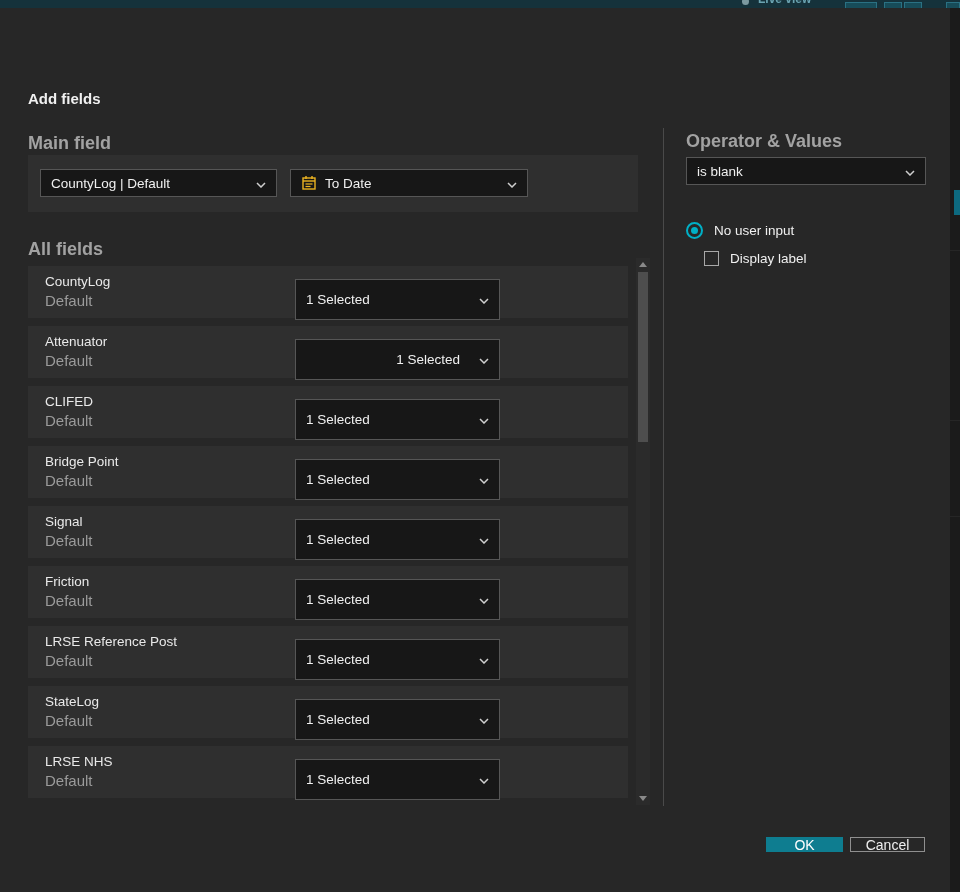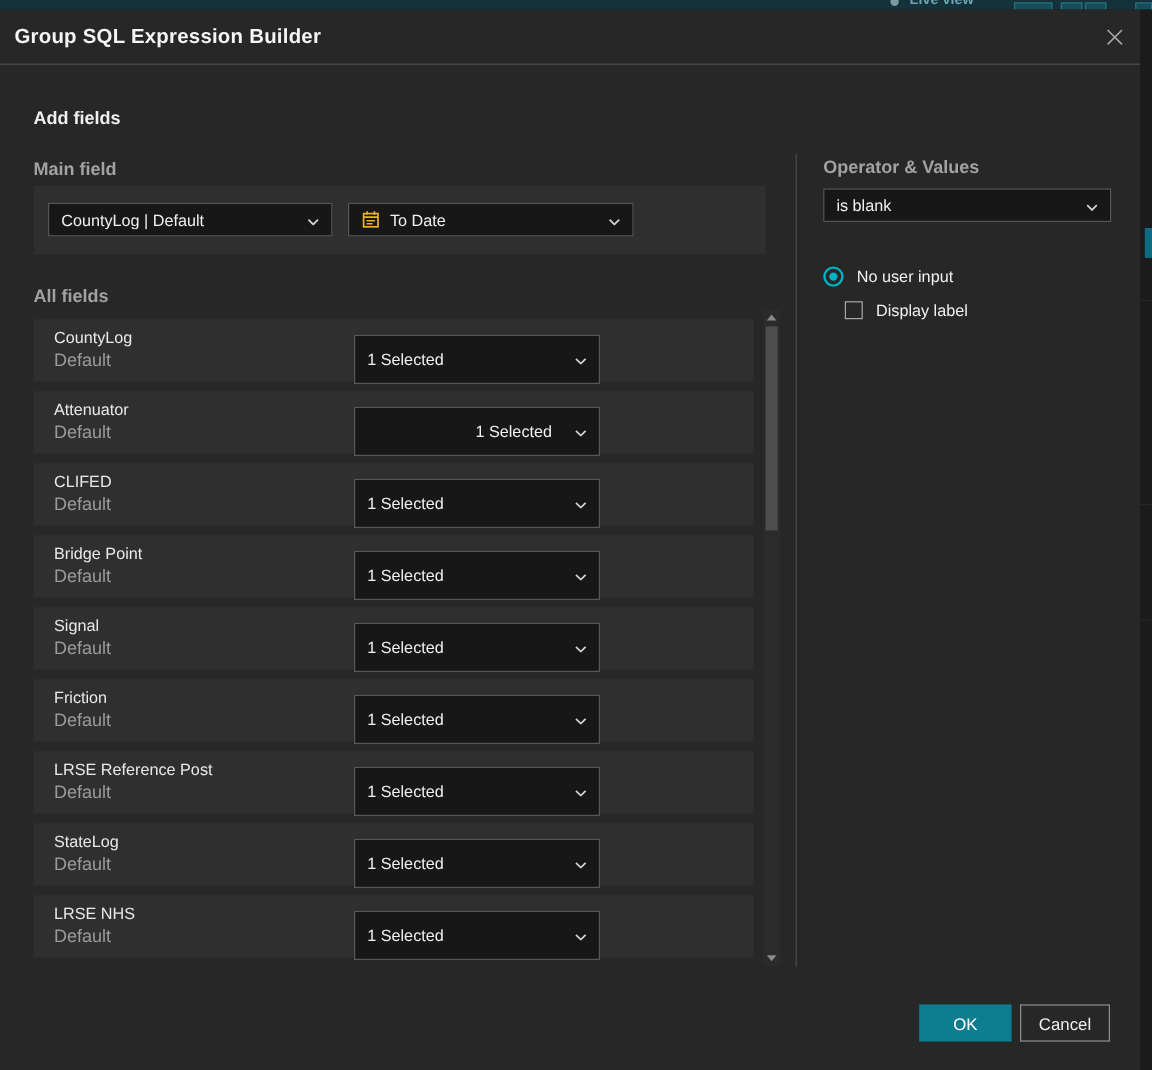--- a/index.html
+++ b/index.html
@@ -26,21 +26,21 @@
 
   .header { position:absolute; left:0; top:0; width:100%; height:45px;
             border-bottom:1px solid #4f4f4f; }
   .title { position:absolute; left:12px; top:0; line-height:45px; margin:0;
            font-size:17px; font-weight:600; color:#f5f5f5; letter-spacing:.2px; }
   .close { position:absolute; right:10px; top:12px; width:22px; height:22px;
            display:flex; align-items:center; justify-content:center; cursor:pointer; }
 
   .h-add { position:absolute; left:28px; top:82px; margin:0;
            font-size:15px; font-weight:700; color:#f0f0f0; }
-  .sub-label { position:absolute; margin:0; font-size:15px; font-weight:700; color:#a2a2a2; }
+  .sub-label { position:absolute; margin:0; font-size:18px; font-weight:700; color:#a2a2a2; }
   .lbl-main  { left:28px; top:125px; }
   .lbl-all   { left:28px; top:231px; }
   .lbl-opval { left:686px; top:123px; }
 
   .main-panel { position:absolute; left:28px; top:147px; width:610px; height:57px; background:#2f2f2f; }
 
   .dd { position:absolute; box-sizing:border-box; height:28px;
         background:#171717; border:1px solid #565656; color:#f0f0f0;
         font-size:13.5px; display:flex; align-items:center; gap:8px;
         padding:0 10px; cursor:pointer; }
@@ -71,21 +71,21 @@
   .checkbox-row { left:704px; top:243px; }
   .radio { box-sizing:border-box; width:17px; height:17px; border-radius:50%;
            border:2px solid #00b0c6; position:relative; background:transparent; cursor:pointer; flex:0 0 auto; }
   .radio::after { content:""; position:absolute; left:3px; top:3px; width:7px; height:7px;
            border-radius:50%; background:#00b0c6; }
   .checkbox { box-sizing:border-box; width:15px; height:15px;
            border:1.5px solid #a8a8a8; background:transparent; cursor:pointer; flex:0 0 auto; }
   .choice-label { font-size:13.5px; color:#f0f0f0; }
 
   
-  .btn { position:absolute; top:829px; height:31px; box-sizing:border-box;
+  .btn { position:absolute; top:829px; height:15px; box-sizing:border-box;
          display:flex; align-items:center; justify-content:center;
          font-size:14px; cursor:pointer; }
   .btn-ok { left:766px; width:77px; background:#0e7d90; color:#ffffff; }
   .btn-cancel { left:850px; width:75px; background:transparent;
                 border:1px solid #8f8f8f; color:#efefef; }
 </style>
 </head>
 <body>
 
 <div class="stage">
@@ -100,28 +100,20 @@
   </div>
   <div class="bg-right">
     <span class="bg-right-teal"></span>
     <span class="bg-right-seam" style="top:242px;"></span>
     <span class="bg-right-seam" style="top:412px;"></span>
     <span class="bg-right-seam" style="top:508px;"></span>
   </div>
 
   <div class="modal">
 
-    <div class="header">
-      <h1 class="title">Group SQL Expression Builder</h1>
-      <span class="close">
-        <svg width="18" height="18" viewBox="0 0 18 18">
-          <path d="M3 3 L15 15 M15 3 L3 15" stroke="#a8a8a8" stroke-width="1.3" fill="none"></path>
-        </svg>
-      </span>
-    </div>
 
     <h2 class="h-add">Add fields</h2>
 
     <p class="sub-label lbl-main">Main field</p>
     <div class="main-panel">
       <div class="dd dd-date">
         <span style="display:flex;">
           <svg width="16" height="16" viewBox="0 0 16 16">
             <rect x="2" y="3" width="12" height="11" fill="none" stroke="#edb421" stroke-width="1.4"></rect>
             <line x1="5" y1="1" x2="5" y2="4" stroke="#edb421" stroke-width="1.4"></line>

